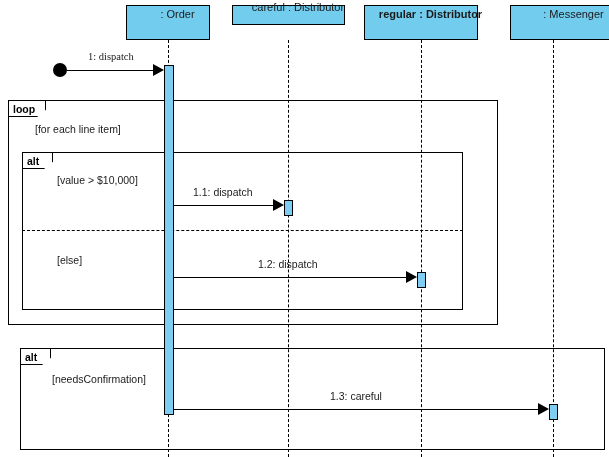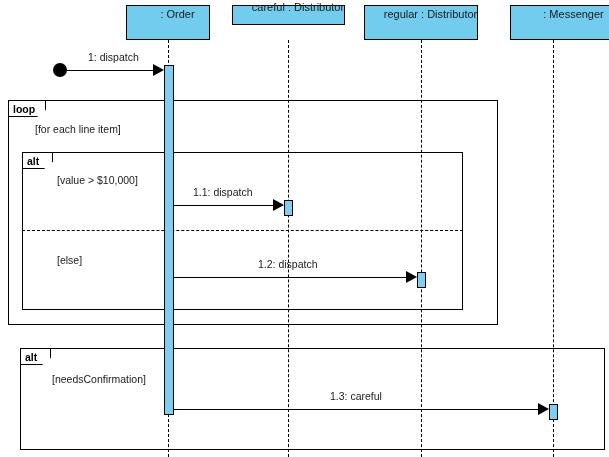--- a/index.html
+++ b/index.html
@@ -151,37 +151,37 @@
   <div class="lifeline-stem" style="left:288px; top:40px; height:417px;"></div>
   <div class="lifeline-stem" style="left:421px; top:40px; height:417px;"></div>
   <div class="lifeline-stem" style="left:553px; top:40px; height:417px;"></div>
 
   <div class="lifeline-head" style="left:126px; top:5px; width:84px; height:35px;">
     <span class="head-label">: Order</span>
   </div>
   <div class="lifeline-head" style="left:232px; top:5px; width:113px; height:20px;">
     <span class="head-label">careful : Distributor</span>
   </div>
-  <div class="lifeline-head" style="left:364px; top:5px; width:114px; height:35px;">
+  <div class="lifeline-head" style="left:364px; top:5px; width:114px; height:35px;font-weight:bold;">
     <span class="head-label">regular : Distributor</span>
   </div>
   <div class="lifeline-head" style="left:510px; top:5px; width:108px; height:35px;">
     <span class="head-label">: Messenger</span>
   </div>
 
   <div class="activation" style="left:164px; top:65px; width:10px; height:350px;"></div>
   <div class="activation" style="left:284px; top:200px; width:9px; height:16px;"></div>
   <div class="activation" style="left:417px; top:272px; width:9px; height:16px;"></div>
   <div class="activation" style="left:549px; top:404px; width:9px; height:16px;"></div>
 
   <div class="start-dot" style="left:53px; top:63px; width:14px; height:14px;"></div>
 
   <div class="msg-line" style="left:67px; top:70px; width:86px;"></div>
   <div class="msg-arrow" style="left:153px; top:64px;"></div>
-  <div class="msg-label" style="left:88px; top:51px;">1: dispatch</div>
+  <div class="msg-label" style="left:88px; top:51px;font-family:Liberation Serif, serif;">1: dispatch</div>
 
   <div class="msg-line" style="left:174px; top:205px; width:99px;"></div>
   <div class="msg-arrow" style="left:273px; top:199px;"></div>
   <div class="msg-label" style="left:193px; top:186px;">1.1: dispatch</div>
 
   <div class="msg-line" style="left:174px; top:277px; width:232px;"></div>
   <div class="msg-arrow" style="left:406px; top:271px;"></div>
   <div class="msg-label" style="left:258px; top:258px;">1.2: dispatch</div>
 
   <div class="msg-line" style="left:174px; top:409px; width:364px;"></div>

